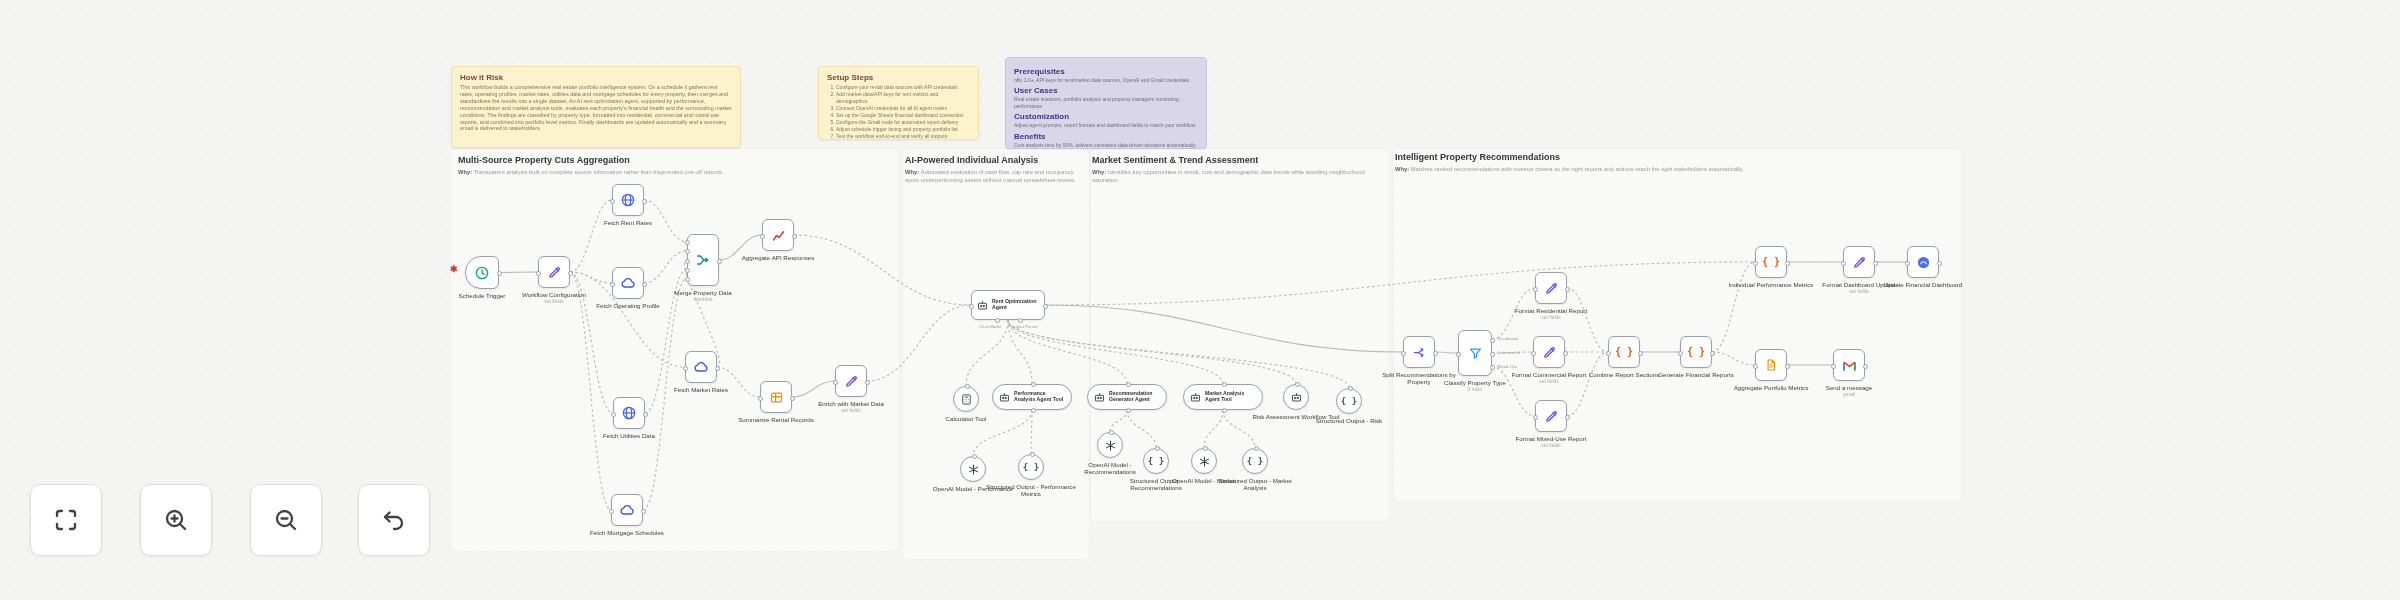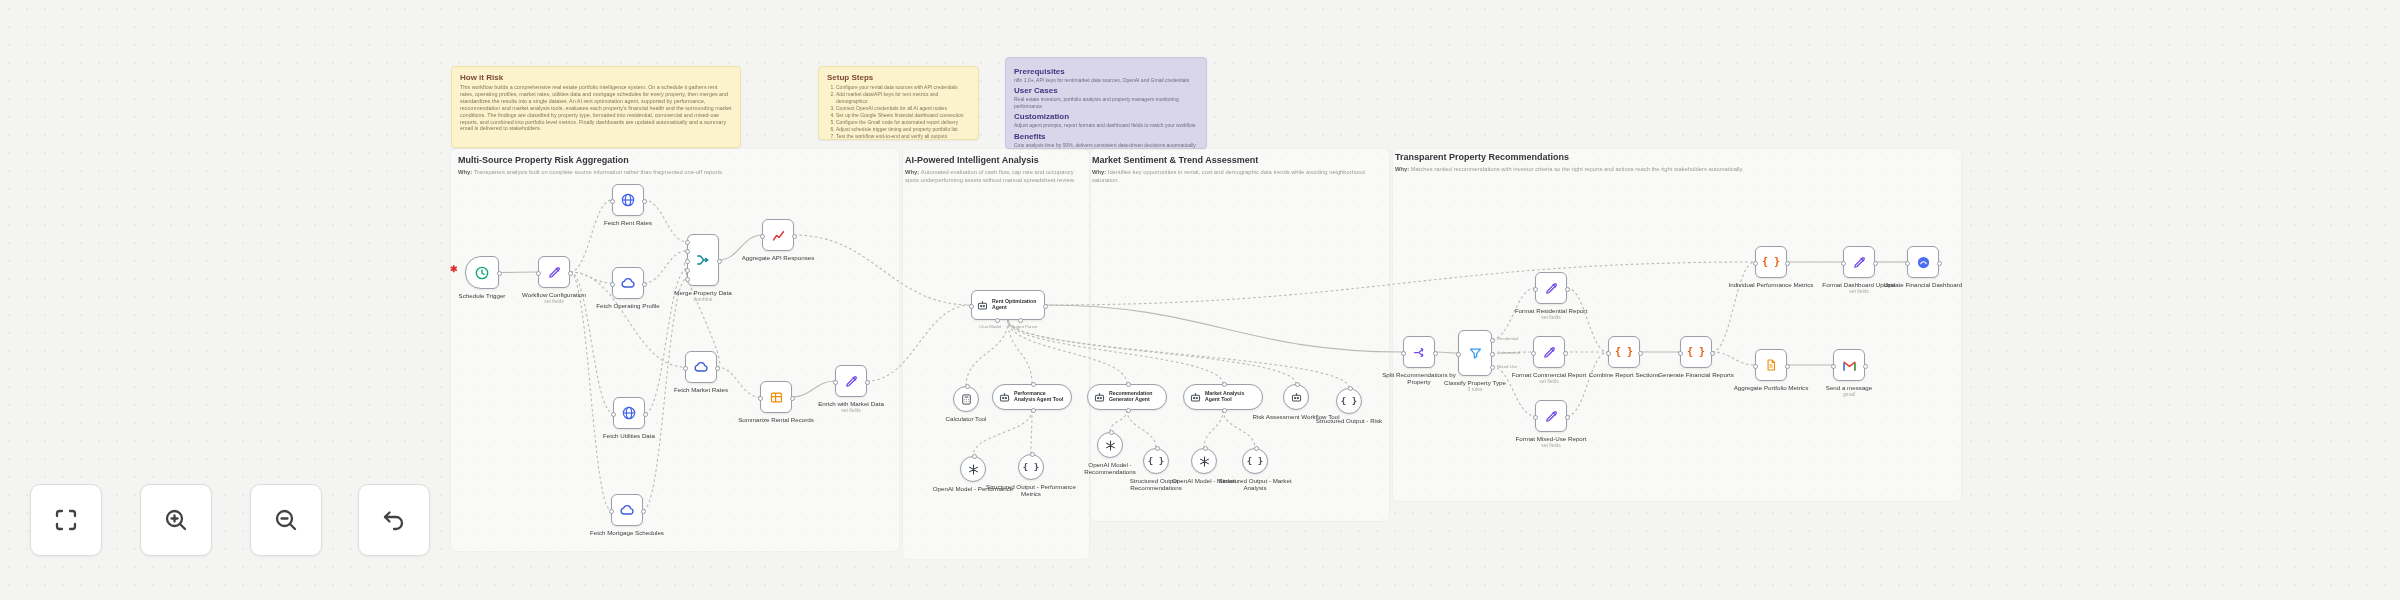--- a/index.html
+++ b/index.html
@@ -110,27 +110,27 @@
       <ol>
         <li>Configure your rental data sources with API credentials</li>
         <li>Add market data/API keys for rent metrics and demographics</li>
         <li>Connect OpenAI credentials for all AI agent nodes</li>
         <li>Set up the Google Sheets financial dashboard connection</li>
         <li>Configure the Gmail node for automated report delivery</li>
         <li>Adjust schedule trigger timing and property portfolio list</li>
         <li>Test the workflow end-to-end and verify all outputs</li>
       </ol>
     </div>
-    <div class="sec-title" style="left: 458px; top: 155px;">Multi-Source Property Risk Aggregation</div>
+    <div class="sec-title" style="left: 458px; top: 155px;">Multi-Source Property Cuts Aggregation</div>
     <div class="sec-desc" style="left: 458px; top: 169px; width: 430px;"><b>Why: </b><span>Transparent analysis built on complete source information rather than fragmented one-off reports.</span></div>
-    <div class="sec-title" style="left: 905px; top: 155px;">AI-Powered Intelligent Analysis</div>
+    <div class="sec-title" style="left: 905px; top: 155px;">AI-Powered Individual Analysis</div>
     <div class="sec-desc" style="left: 905px; top: 169px; width: 176px;"><b>Why: </b><span>Automated evaluation of cash flow, cap rate and occupancy spots underperforming assets without manual spreadsheet review.</span></div>
     <div class="sec-title" style="left: 1092px; top: 155px;">Market Sentiment &amp; Trend Assessment</div>
     <div class="sec-desc" style="left: 1092px; top: 169px; width: 292px;"><b>Why: </b><span>Identifies key opportunities in rental, cost and demographic data trends while avoiding neighborhood saturation.</span></div>
-    <div class="sec-title" style="left: 1395px; top: 152px;">Transparent Property Recommendations</div>
+    <div class="sec-title" style="left: 1395px; top: 152px;">Intelligent Property Recommendations</div>
     <div class="sec-desc" style="left: 1395px; top: 166px; width: 560px;"><b>Why: </b><span>Matches ranked recommendations with investor criteria so the right reports and actions reach the right stakeholders automatically.</span></div>
     <div class="node t-trigger" style="left: 465px; top: 256px; width: 34px; height: 33px;">
       <span class="nicon">
         <svg width="16" height="16" viewBox="0 0 24 24" fill="none" stroke="#0ca678" stroke-width="2" stroke-linecap="round">
           <circle cx="12" cy="12" r="8.5"></circle>
           <path d="M12 7.5V12l3 2"></path>
         </svg>
       </span>
       <span class="dot" style="right: -3.5px; top: 14px;"></span>
     </div>

